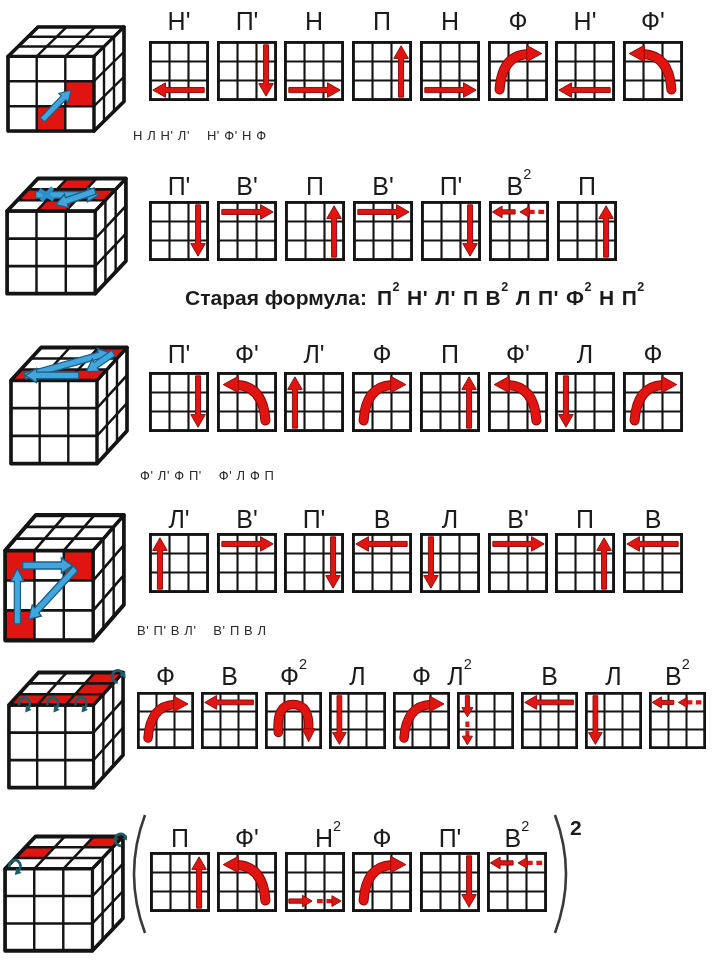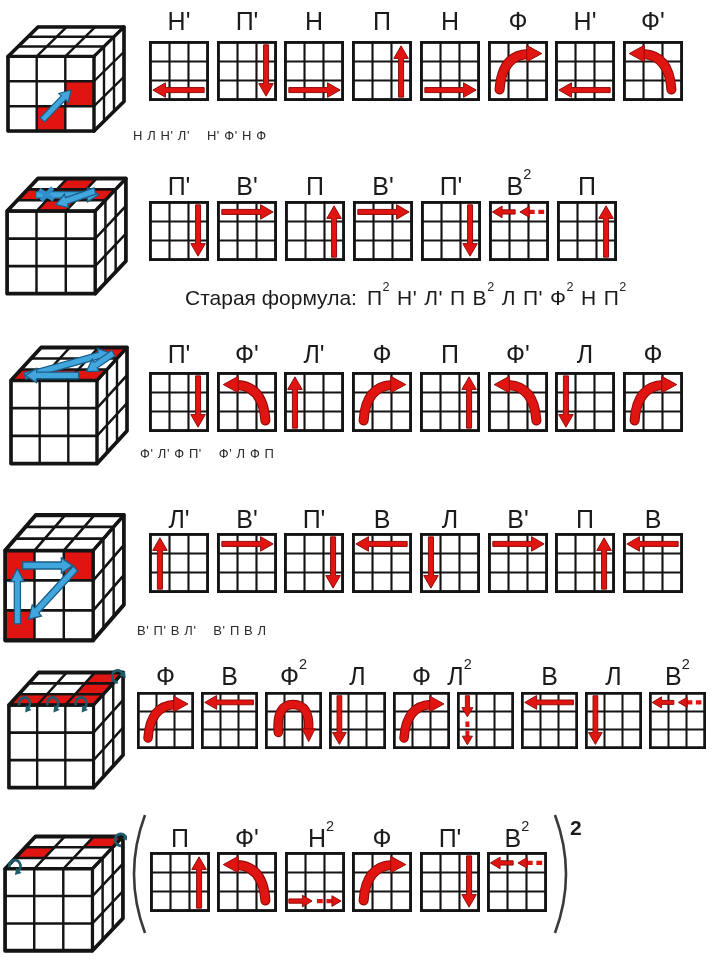--- a/index.html
+++ b/index.html
@@ -11,22 +11,22 @@
     position:absolute;text-align:center;font-size:25px;line-height:28px;color:#1b1b1b;
     font-family:"Liberation Sans", sans-serif;white-space:nowrap;
   }
   .mlabel sup{font-size:58%;position:relative;top:-0.45em;line-height:0;}
   .gridsvg{position:absolute;}
   .cubesvg{position:absolute;}
   .sublabel{
     position:absolute;font-size:13px;letter-spacing:0.6px;color:#2a2a2a;white-space:pre;
   }
   .formula{position:absolute;font-size:21px;white-space:nowrap;}
-  .fprefix{font-weight:normal;}
-  .fmoves{font-weight:normal;margin-left:10px;letter-spacing:0.5px;}
+  .fprefix{font-weight:bold;}
+  .fmoves{font-weight:bold;margin-left:10px;letter-spacing:0.5px;}
   .fmoves .fm{margin-right:7px;}
   .fmoves sup{font-size:60%;position:relative;top:-0.5em;line-height:0;}
   .parensvg{position:absolute;}
   .parensup{position:absolute;font-size:21px;font-weight:bold;color:#1b1b1b;}
   .row{position:absolute;inset:0;pointer-events:none;}
 </style>
 </head>
 <body>
 
 <div id="sheet">
@@ -370,21 +370,21 @@
       <svg class="gridsvg" style="left:623px;top:372px" width="60" height="60" viewBox="0 0 62 62">
         <rect x="1.5" y="1.5" width="59" height="59" fill="#fff" stroke="#141414" stroke-width="3"></rect>
         <line x1="21.2" y1="2" x2="21.2" y2="60" stroke="#141414" stroke-width="2.2"></line>
         <line x1="40.8" y1="2" x2="40.8" y2="60" stroke="#141414" stroke-width="2.2"></line>
         <line x1="2" y1="21.2" x2="60" y2="21.2" stroke="#141414" stroke-width="2.2"></line>
         <line x1="2" y1="40.8" x2="60" y2="40.8" stroke="#141414" stroke-width="2.2"></line>
         <path d="M 12 50 Q 14.5 15 41 13.5" fill="none" stroke="#8f0a06" stroke-width="10.4" stroke-linecap="round"></path>
         <path d="M 12 50 Q 14.5 15 41 13.5" fill="none" stroke="#e01511" stroke-width="8.2" stroke-linecap="round"></path>
         <polygon points="40,4.5 55.5,13 40,21.5" fill="#e01511" stroke="#8f0a06" stroke-width="1"></polygon>
       </svg>
-      <div class="sublabel" style="left:140px;top:446px">Ф' Л' Ф П'    Ф' Л Ф П</div>
+      <div class="sublabel" style="left:140px;top:468px">Ф' Л' Ф П'    Ф' Л Ф П</div>
     </div>
     <div class="row">
       <svg class="cubesvg" style="left:1px;top:508px" width="127" height="137" viewBox="0 0 124 116" preserveAspectRatio="none">
         <polygon points="4,36 34,6 120,6 90,36" fill="#fff"></polygon>
         <rect x="4" y="36" width="86" height="76" fill="#fff"></rect>
         <polygon points="90,36 120,6 120,82 90,112" fill="#fff"></polygon>
         <rect x="4.0" y="36.0" width="28.7" height="25.3" fill="#e01511"></rect>
         <rect x="61.3" y="36.0" width="28.7" height="25.3" fill="#e01511"></rect>
         <rect x="4.0" y="86.7" width="28.7" height="25.3" fill="#e01511"></rect>
         <line x1="4.0" y1="36.0" x2="4.0" y2="112.0" stroke="#141414" stroke-width="2.4" stroke-linecap="round"></line>
@@ -697,21 +697,21 @@
       <svg class="gridsvg" style="left:217px;top:852px" width="60" height="60" viewBox="0 0 62 62">
         <rect x="1.5" y="1.5" width="59" height="59" fill="#fff" stroke="#141414" stroke-width="3"></rect>
         <line x1="21.2" y1="2" x2="21.2" y2="60" stroke="#141414" stroke-width="2.2"></line>
         <line x1="40.8" y1="2" x2="40.8" y2="60" stroke="#141414" stroke-width="2.2"></line>
         <line x1="2" y1="21.2" x2="60" y2="21.2" stroke="#141414" stroke-width="2.2"></line>
         <line x1="2" y1="40.8" x2="60" y2="40.8" stroke="#141414" stroke-width="2.2"></line>
         <path d="M 50 50 Q 47.5 15 21 13.5" fill="none" stroke="#8f0a06" stroke-width="10.4" stroke-linecap="round"></path>
         <path d="M 50 50 Q 47.5 15 21 13.5" fill="none" stroke="#e01511" stroke-width="8.2" stroke-linecap="round"></path>
         <polygon points="22,4.5 6.5,13 22,21.5" fill="#e01511" stroke="#8f0a06" stroke-width="1"></polygon>
       </svg>
-      <div class="mlabel" style="left:291px;top:824px;width:60px">Н<sup>2</sup></div>
+      <div class="mlabel" style="left:298px;top:824px;width:60px">Н<sup>2</sup></div>
       <svg class="gridsvg" style="left:285px;top:852px" width="60" height="60" viewBox="0 0 62 62">
         <rect x="1.5" y="1.5" width="59" height="59" fill="#fff" stroke="#141414" stroke-width="3"></rect>
         <line x1="21.2" y1="2" x2="21.2" y2="60" stroke="#141414" stroke-width="2.2"></line>
         <line x1="40.8" y1="2" x2="40.8" y2="60" stroke="#141414" stroke-width="2.2"></line>
         <line x1="2" y1="21.2" x2="60" y2="21.2" stroke="#141414" stroke-width="2.2"></line>
         <line x1="2" y1="40.8" x2="60" y2="40.8" stroke="#141414" stroke-width="2.2"></line>
         <polygon points="4.0,52.9 18.0,52.9 18.0,56.7 28.0,50.7 18.0,44.7 18.0,48.5 4.0,48.5" fill="#e01511" stroke="#8f0a06" stroke-width="1"></polygon>
         <line x1="33" y1="50.7" x2="48.5" y2="50.7" stroke="#e01511" stroke-width="4.4" stroke-dasharray="6 3.8"></line>
         <polygon points="58.0,50.7 48.5,56.2 48.5,45.2" fill="#e01511" stroke="#8f0a06" stroke-width="1"></polygon>
       </svg>

